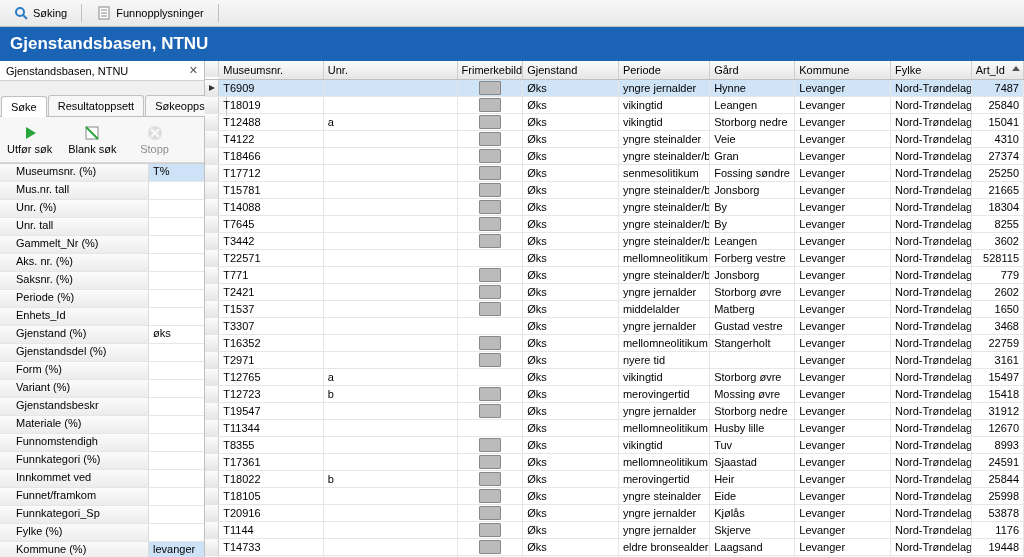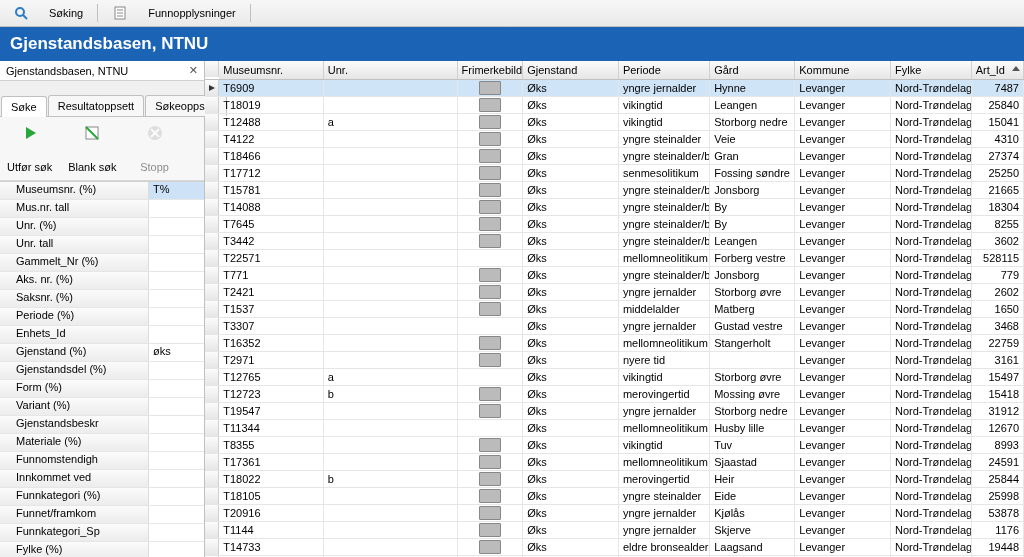--- a/index.html
+++ b/index.html
@@ -1,28 +1,28 @@
 <!DOCTYPE html>
 <html><head>
 <meta charset="utf-8">
 <style>
   html,body{margin:0;padding:0;font-family:"Segoe UI",Tahoma,sans-serif;font-size:11px;color:#000;background:#fff;width:1024px;height:557px;overflow:hidden}
   .toolbar{height:26px;background:linear-gradient(#f7f7f7,#e9e9e9);border-bottom:1px solid #c0c0c0;display:flex;align-items:center;padding:0 4px;gap:2px}
-  .tbbtn{display:flex;align-items:center;gap:20px;padding:3px 8px;border:1px solid transparent;border-radius:3px;cursor:pointer}
+  .tbbtn{display:flex;align-items:center;gap:4px;padding:3px 8px;border:1px solid transparent;border-radius:3px;cursor:pointer}
   .tbsep{width:1px;height:18px;background:#c0c0c0;margin:0 3px}
   .header{background:#1a63b5;color:#fff;padding:7px 10px;font-size:17px;font-weight:bold}
   .main{display:flex;height:calc(557px - 26px - 34px)}
   .left{width:204px;border-right:1px solid #c0c0c0;display:flex;flex-direction:column;background:#f5f5f5}
   .left-title{display:flex;align-items:center;justify-content:space-between;padding:3px 6px;background:#fff;border-bottom:1px solid #d0d0d0}
   .left-title span.x{cursor:pointer;font-family:Arial;color:#555}
   .sub-tabs{display:flex;background:#f0f0f0;border-bottom:1px solid #c0c0c0}
   .sub-tab{padding:4px 9px;border:1px solid #c0c0c0;border-bottom:none;background:#f7f7f7;margin-top:14px;margin-left:1px;border-radius:3px 3px 0 0;cursor:pointer;font-size:11px}
   .sub-tab.act{background:#fff;position:relative;top:1px}
   .btn-row{display:flex;padding:4px 2px;gap:6px;background:#f7f7f7;border-bottom:1px solid #d8d8d8}
-  .tool-btn{display:flex;flex-direction:column;align-items:center;gap:19px;padding:2px 4px;cursor:pointer;min-width:44px;border:1px solid transparent;border-radius:3px}
+  .tool-btn{display:flex;flex-direction:column;align-items:center;gap:1px;padding:2px 4px;cursor:pointer;min-width:44px;border:1px solid transparent;border-radius:3px}
   .filter-grid{flex:1;overflow:auto;background:#fff;border-top:1px solid #d0d0d0}
   .filter-row{display:flex;border-bottom:1px solid #e6e6e6;height:17px;align-items:stretch}
   .filter-row.sel{background:#cde2f7}
   .filter-label{width:116px;padding:1px 16px;background:linear-gradient(#fbfbfb,#ececec);border-right:1px solid #dcdcdc;white-space:nowrap;overflow:hidden}
   .filter-val{flex:1;padding:1px 4px;background:#fff;color:#000;overflow:hidden}
   .filter-row.sel .filter-val{background:#cde2f7}
   .right{flex:1;display:flex;flex-direction:column;overflow:hidden}
   .grid-head{display:flex;border-bottom:1px solid #c0c0c0}
   .gh{background:linear-gradient(#fbfbfb,#e6e6e6);border-right:1px solid #d0d0d0;padding:3px 4px;white-space:nowrap;overflow:hidden;position:relative;font-size:11px}
   .grid-body{flex:1;overflow:auto}
@@ -156,25 +156,25 @@
         </div>
         <div class="filter-row">
           <div class="filter-label">Materiale (%)</div>
           <div class="filter-val"></div>
         </div>
         <div class="filter-row">
           <div class="filter-label">Funnomstendigh</div>
           <div class="filter-val"></div>
         </div>
         <div class="filter-row">
+          <div class="filter-label">Funnkategori (%)</div>
+          <div class="filter-val"></div>
+        </div>
+        <div class="filter-row">
           <div class="filter-label">Innkommet ved</div>
-          <div class="filter-val"></div>
-        </div>
-        <div class="filter-row">
-          <div class="filter-label">Funnkategori (%)</div>
           <div class="filter-val"></div>
         </div>
         <div class="filter-row">
           <div class="filter-label">Funnet/framkom</div>
           <div class="filter-val"></div>
         </div>
         <div class="filter-row">
           <div class="filter-label">Funnkategori_Sp</div>
           <div class="filter-val"></div>
         </div>

